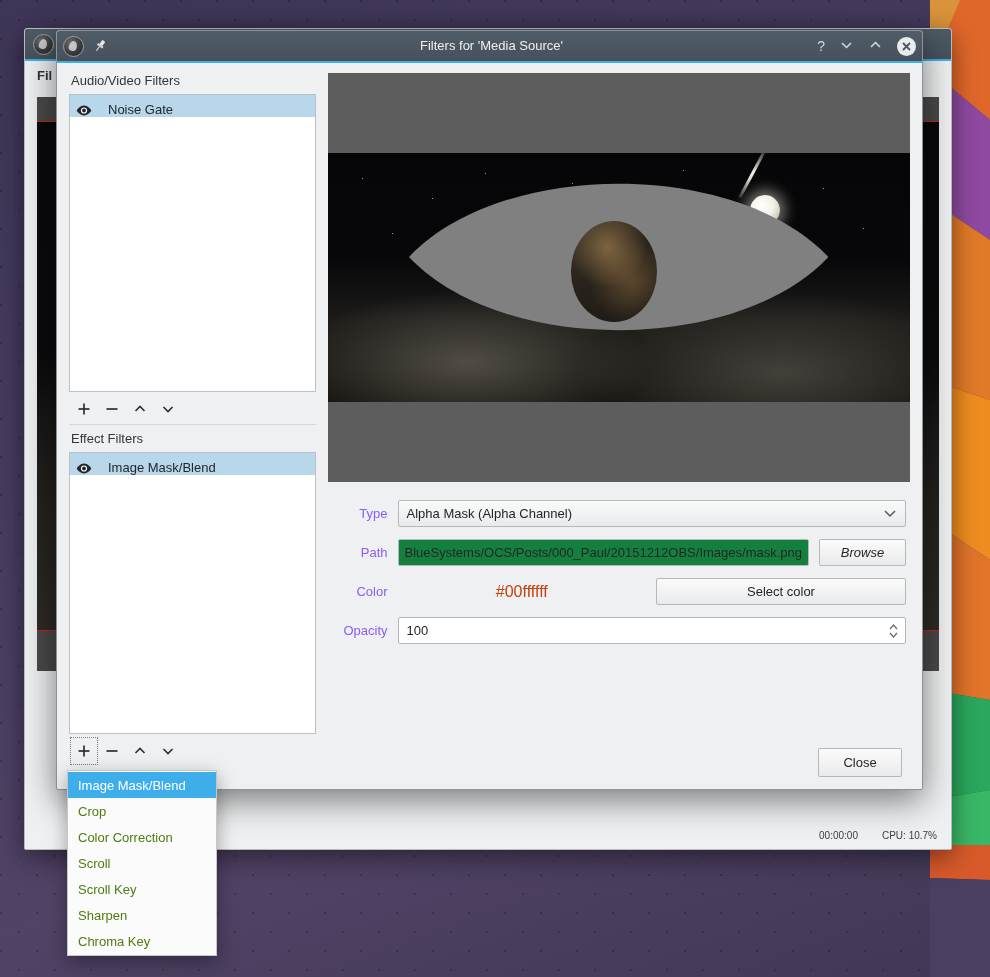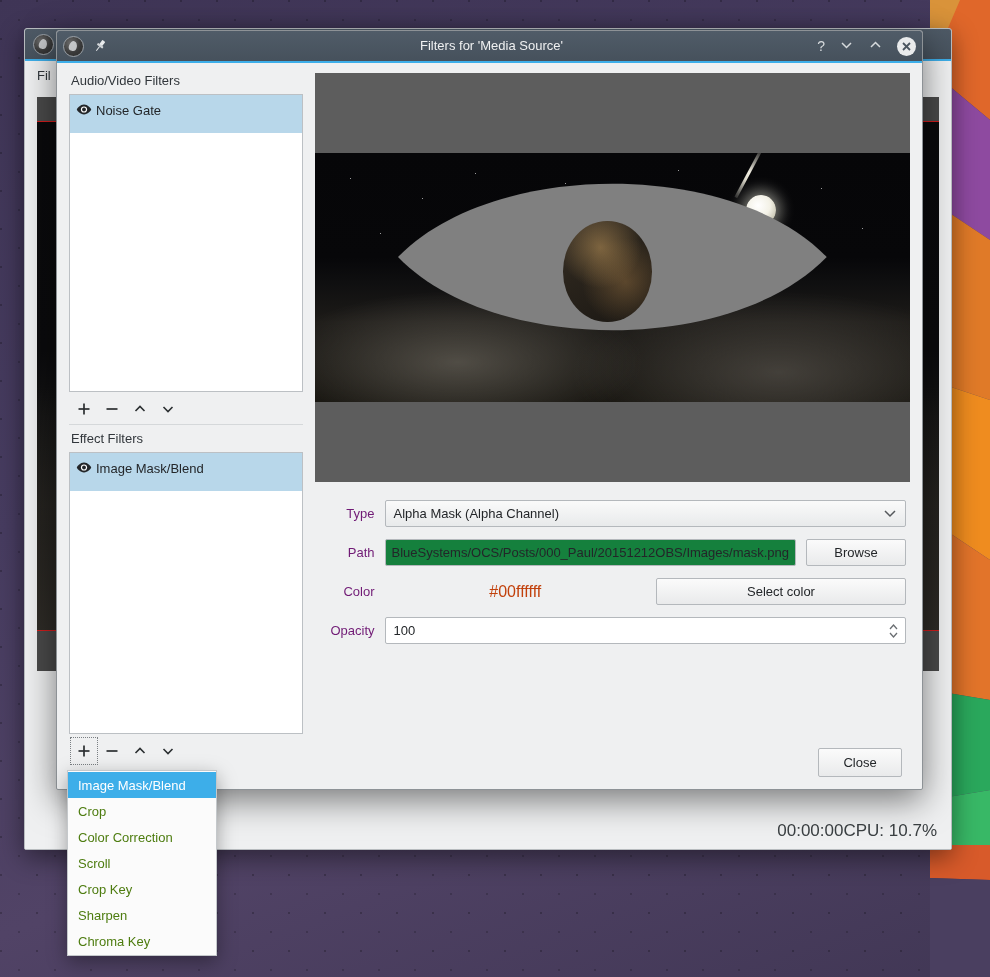--- a/index.html
+++ b/index.html
@@ -82,21 +82,21 @@
     transform: rotate(15deg);
     opacity:.9;
   }
   #obs-menubar {
     height: 28px;
     display: flex; align-items: center;
     padding-left: 12px;
     background: #eff0f1;
     font-size: 13px; color:#31363b;
   }
-  #obs-menubar span { margin-right: 24px; }
+  #obs-menubar span { margin-right: 24px; font-weight: bold; }
 
   #obs-preview-wrap {
     position:absolute;
     left: 12px; top: 68px;
     width: 902px; height: 574px;
     background: #eff0f1;
   }
   #obs-preview {
     position:absolute;
     left:0; top:0;
@@ -123,22 +123,22 @@
   #obs-red-bot { top: 533px; }
 
   #obs-bottombar {
     position:absolute;
     left: 0; bottom: 0;
     width: 100%; height: 170px;
     background:#eff0f1;
   }
   #obs-status {
     position:absolute; right:14px; bottom:8px;
-    font-size:17px; color:#3b4043;
-    display:flex; 
+    font-size:10px; color:#3b4043;
+    display:flex; gap:24px;
   }
 
   
   #filters-dialog {
     position:absolute;
     left: 56px; top: 30px;
     width: 865px; height: 758px;
     background:#eff0f1;
     border:1px solid #8d9296;
     border-radius: 3px 3px 2px 2px;
@@ -192,23 +192,23 @@
   .filter-list {
     border:1px solid #bcc0c4;
     background:#ffffff;
     box-sizing:border-box;
     overflow:hidden;
   }
   #av-list { height: 298px; }
   #fx-list { height: 282px; }
   .filter-item {
     height:22px;
-    display:flex; align-items:flex-start;
-    padding: 8px 6px;
-    gap:4px;
+    display:flex; align-items:flex-end;
+    padding: 0 6px;
+    gap:16px;
     font-size:13px; color:#232629;
   }
   .filter-item.selected { background:#b8d7ea; }
   .eye-icon { width:16px; height:13px; flex:0 0 auto; }
 
   .list-toolbar {
     height: 30px;
     display:flex; align-items:center;
     gap: 2px;
     padding-left: 2px;
@@ -276,21 +276,21 @@
 
   
   #form-area {
     padding: 18px 4px 0 4px;
     flex: 1;
     display:flex; flex-direction:column; gap: 12px;
   }
   .form-row { display:flex; align-items:center; gap:10px; }
   .form-label {
     width: 56px; text-align:right;
-    font-size:13px; color:#701a75;
+    font-size:13px; color:#8b5cf6;
     flex: 0 0 auto;
   }
   .combo {
     flex:1; height:27px;
     border:1px solid #b4b8bc;
     background: linear-gradient(to bottom, #fafafa, #e8eaeb);
     border-radius:2px;
     display:flex; align-items:center;
     padding: 0 8px;
     font-size:13px; color:#232629;
@@ -592,21 +592,21 @@
                 </svg>
             </span>
           </div>
         </div>
 
         <div class="form-row">
           <div class="form-label">Path</div>
           <div class="textfield">
             <span>BlueSystems/OCS/Posts/000_Paul/20151212OBS/Images/mask.png</span>
           </div>
-          <div class="pbtn" style="width:100px;">
+          <div class="pbtn" style="width:87px;font-style:italic;">
             <span>Browse</span>
           </div>
         </div>
 
         <div class="form-row">
           <div class="form-label">Color</div>
           <div class="colorval">#00ffffff</div>
           <div class="pbtn" style="width:250px;">
             <span>Select color</span>
           </div>
@@ -646,21 +646,21 @@
   <div class="menu-item">
     <span>Crop</span>
   </div>
   <div class="menu-item">
     <span>Color Correction</span>
   </div>
   <div class="menu-item">
     <span>Scroll</span>
   </div>
   <div class="menu-item">
-    <span>Crop Key</span>
+    <span>Scroll Key</span>
   </div>
   <div class="menu-item">
     <span>Sharpen</span>
   </div>
   <div class="menu-item">
     <span>Chroma Key</span>
   </div>
 </div>
 
 </body></html>

